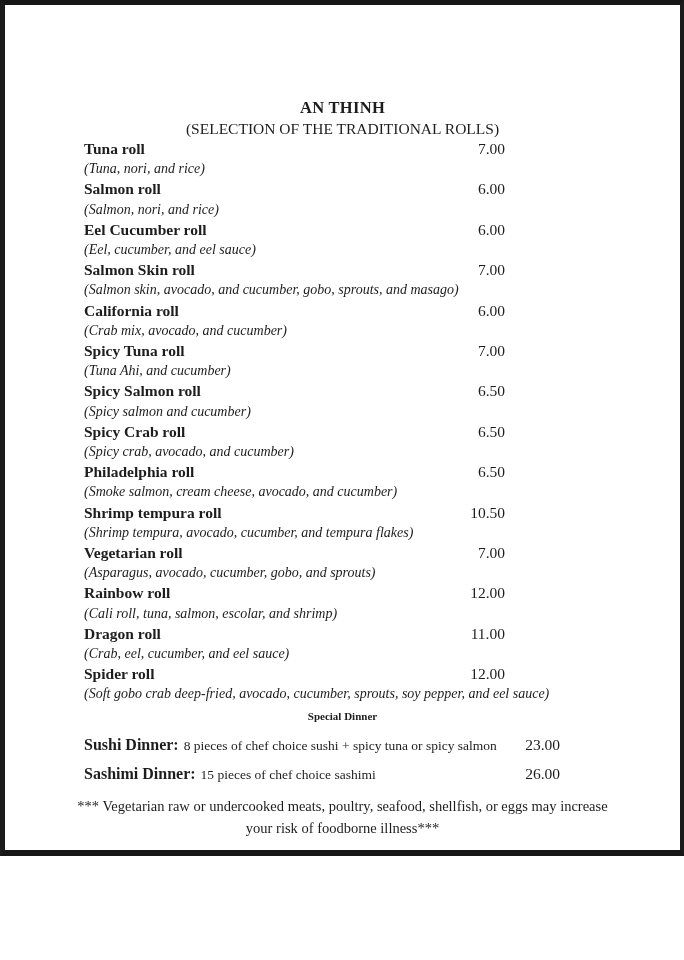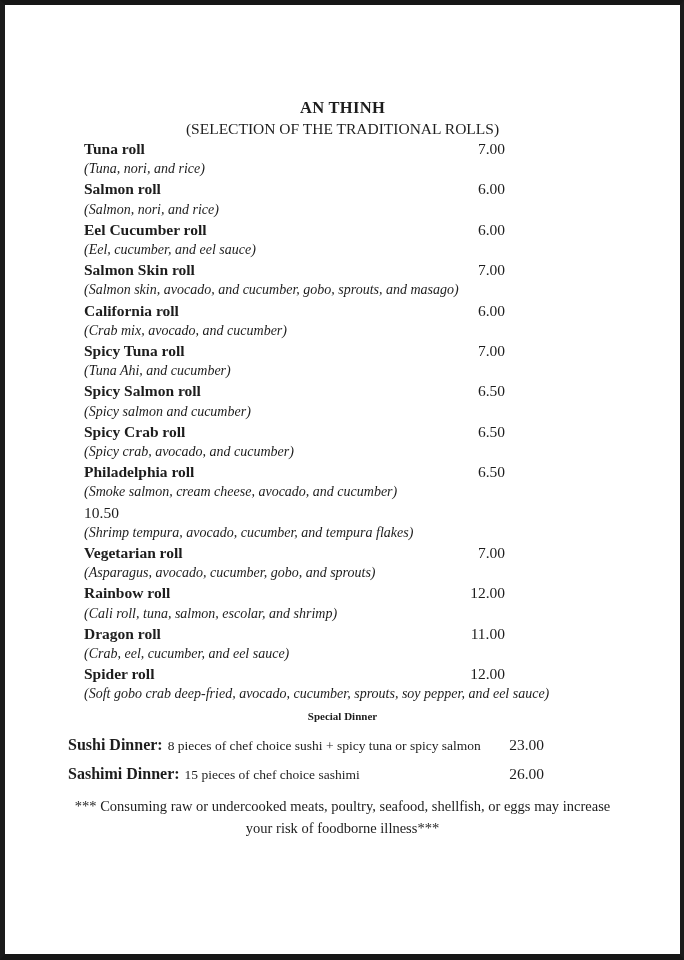--- a/index.html
+++ b/index.html
@@ -1,19 +1,19 @@
 <!DOCTYPE html>
 <html><head>
 <meta charset="utf-8">
 <style>
   html, body { margin: 0; padding: 0; background: #ffffff; }
   .page {
     position: relative;
     width: 684px;
-    height: 960px;
+    height: 856px;
     box-sizing: border-box;
     background: #ffffff;
     border-top: 5px solid #161616;
     border-bottom: 6px solid #161616;
     border-left: 5px solid #1b1b1b;
     border-right: 4px solid #1b1b1b;
     font-family: "Liberation Serif", serif;
     color: #1d1d1d;
     padding-top: 92px;
     overflow: hidden;
@@ -42,21 +42,21 @@
   .menu-item .name  { font-weight: bold; font-size: 15.5px; }
   .menu-item .price { font-size: 15.5px; }
   .menu-item .desc  { font-style: italic; font-size: 14px; line-height: 20.2px; white-space: nowrap; }
   .special-heading {
     text-align: center;
     font-weight: bold;
     font-size: 11px;
     line-height: 21px;
     margin-top: 1px;
   }
-  .dinners { margin-left: 63px; }
+  .dinners { margin-left: 79px; }
   .dinner-row {
     display: flex;
     align-items: baseline;
     width: 476px;
     margin-top: 7px;
     line-height: 21px;
   }
   .dinner-row .dname  { font-weight: bold; font-size: 16px; white-space: nowrap; }
   .dinner-row .ddesc  { font-size: 13.5px; margin-left: 5px; white-space: nowrap; }
   .dinner-row .dprice { font-size: 15.5px; margin-left: auto; }
@@ -142,20 +142,21 @@
   <div class="menu-item">
     <div class="row">
       <span class="name">Philadelphia roll</span>
       <span class="price">6.50</span>
     </div>
     <div class="desc">(Smoke salmon, cream cheese, avocado, and cucumber)</div>
   </div>
 
   <div class="menu-item">
     <div class="row">
+      <span class="name">Shrimp tempura roll</span>
       <span class="price">10.50</span>
     </div>
     <div class="desc">(Shrimp tempura, avocado, cucumber, and tempura flakes)</div>
   </div>
 
   <div class="menu-item">
     <div class="row">
       <span class="name">Vegetarian roll</span>
       <span class="price">7.00</span>
     </div>
@@ -198,16 +199,16 @@
   </div>
 
   <div class="dinner-row">
     <span class="dname">Sashimi Dinner:</span>
     <span class="ddesc">15 pieces of chef choice sashimi</span>
     <span class="dprice">26.00</span>
   </div>
 </div>
 
   <div class="footer">
-    <div>*** Consuming raw or undercooked meats, poultry, seafood, shellfish, or eggs may increase</div>
+    <div>*** Vegetarian raw or undercooked meats, poultry, seafood, shellfish, or eggs may increase</div>
     <div>your risk of foodborne illness***</div>
   </div>
 </div>
 
 </body></html>

